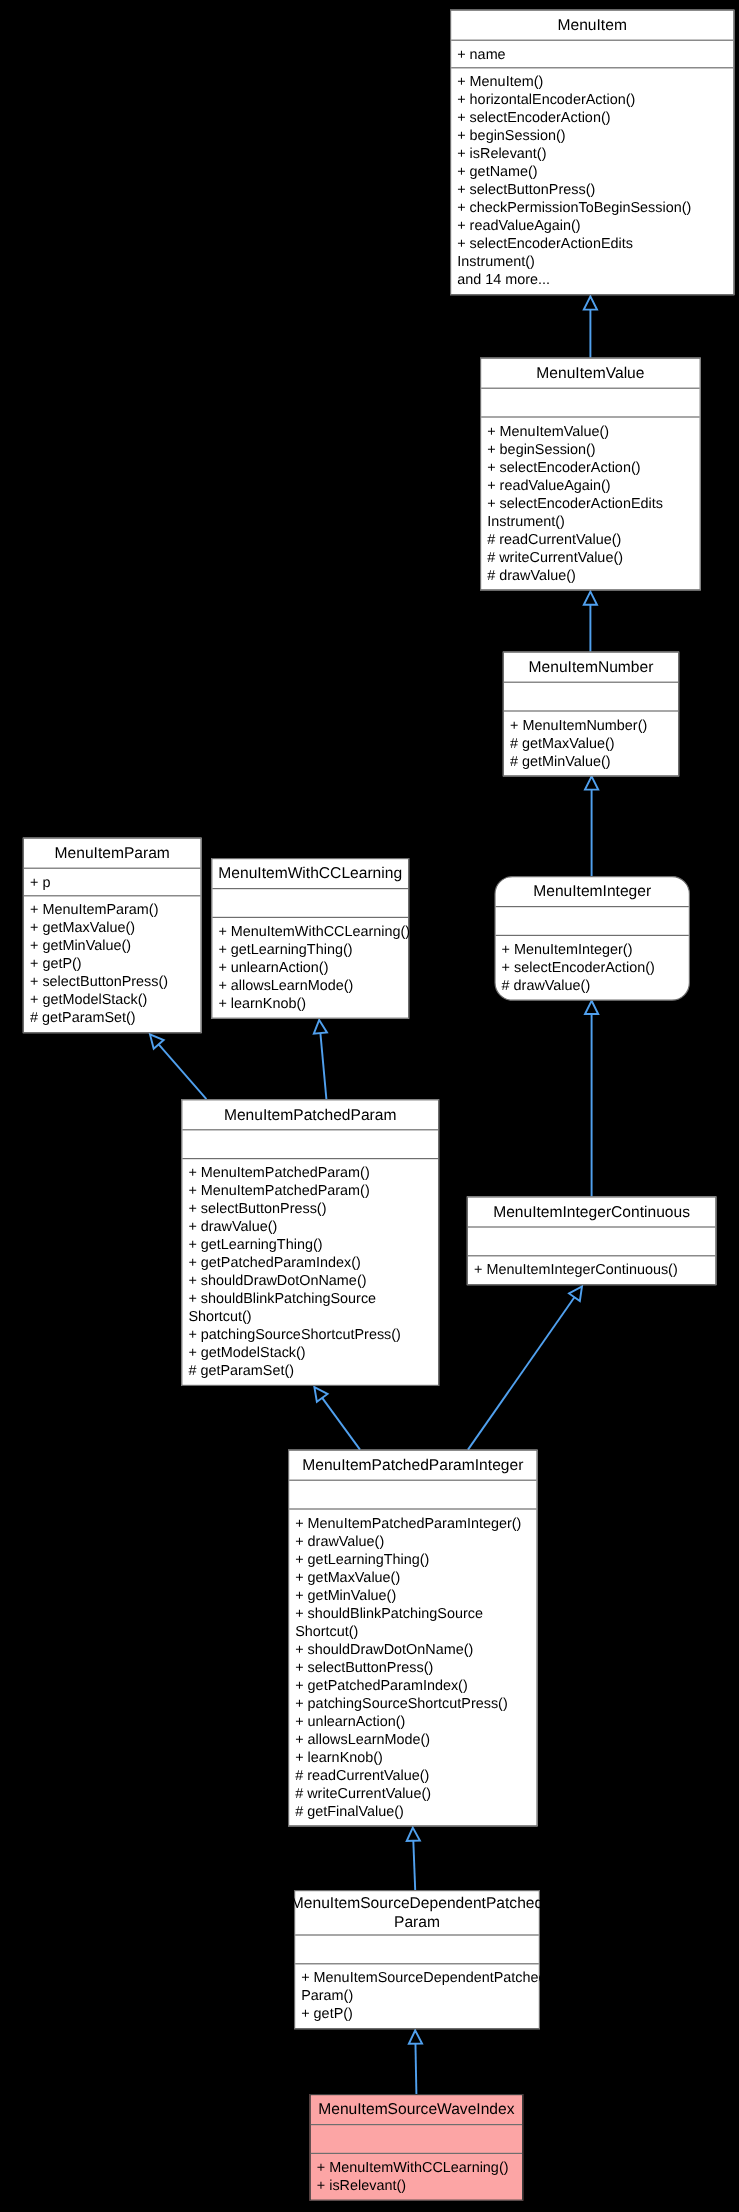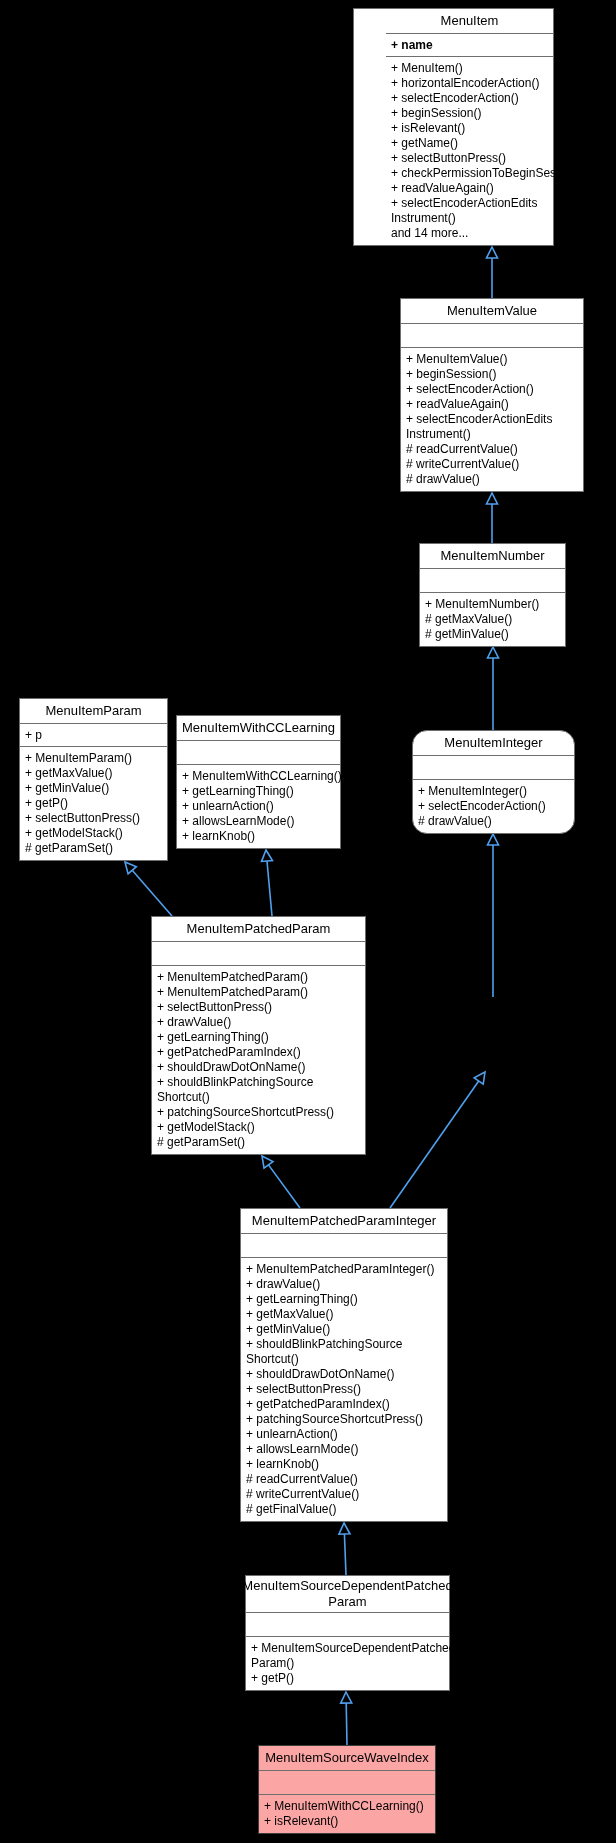--- a/index.html
+++ b/index.html
@@ -75,25 +75,25 @@
       </g>
       <g>
         <line x1="346" y1="1575" x2="344.4227643431133" y2="1533.9918729209444" stroke="#50a0ee" stroke-width="1.6"></line>
         <polygon points="344,1523 349.9187008035855,1533.7804907493878 338.926827882641,1534.203255092501" fill="#000000" stroke="#50a0ee" stroke-width="1.6"></polygon>
       </g>
       <g>
         <line x1="347" y1="1745" x2="346.20751023642373" y2="1702.9980425304586" stroke="#50a0ee" stroke-width="1.6"></line>
         <polygon points="346,1692 351.7065315016531,1702.8942874122467 340.70848897119436,1703.1017976486705" fill="#000000" stroke="#50a0ee" stroke-width="1.6"></polygon>
       </g>
     </svg>
-<div class="uml-box" style="left: 353px; top: 8px; width: 201px; padding-left: 32px;">
+<div class="uml-box" style="left: 375px; top: 8px; width: 237px;">
       <div class="uml-title" style="height: 24px;">
         <div>MenuItem</div>
       </div>
-      <div class="uml-attrs" style="height: 23px; font-weight: bold;">
+      <div class="uml-attrs" style="height: 23px;">
         <div class="uml-line">+ name</div>
       </div>
       <div class="uml-methods" style="height: 188px;">
         <div class="uml-line">+ MenuItem()</div>
         <div class="uml-line">+ horizontalEncoderAction()</div>
         <div class="uml-line">+ selectEncoderAction()</div>
         <div class="uml-line">+ beginSession()</div>
         <div class="uml-line">+ isRelevant()</div>
         <div class="uml-line">+ getName()</div>
         <div class="uml-line">+ selectButtonPress()</div>
@@ -186,20 +186,29 @@
         <div class="uml-line">+ getLearningThing()</div>
         <div class="uml-line">+ getPatchedParamIndex()</div>
         <div class="uml-line">+ shouldDrawDotOnName()</div>
         <div class="uml-line">+ shouldBlinkPatchingSource</div>
         <div class="uml-line">Shortcut()</div>
         <div class="uml-line">+ patchingSourceShortcutPress()</div>
         <div class="uml-line">+ getModelStack()</div>
         <div class="uml-line"># getParamSet()</div>
       </div>
     </div>
+    <div class="uml-box" style="left: 389px; top: 997px; width: 208px;">
+      <div class="uml-title" style="height: 24px;">
+        <div>MenuItemIntegerContinuous</div>
+      </div>
+      <div class="uml-attrs" style="height: 24px;"></div>
+      <div class="uml-methods" style="height: 23px;">
+        <div class="uml-line">+ MenuItemIntegerContinuous()</div>
+      </div>
+    </div>
     <div class="uml-box" style="left: 240px; top: 1208px; width: 208px;">
       <div class="uml-title" style="height: 24px;">
         <div>MenuItemPatchedParamInteger</div>
       </div>
       <div class="uml-attrs" style="height: 24px;"></div>
       <div class="uml-methods" style="height: 263px;">
         <div class="uml-line">+ MenuItemPatchedParamInteger()</div>
         <div class="uml-line">+ drawValue()</div>
         <div class="uml-line">+ getLearningThing()</div>
         <div class="uml-line">+ getMaxValue()</div>

